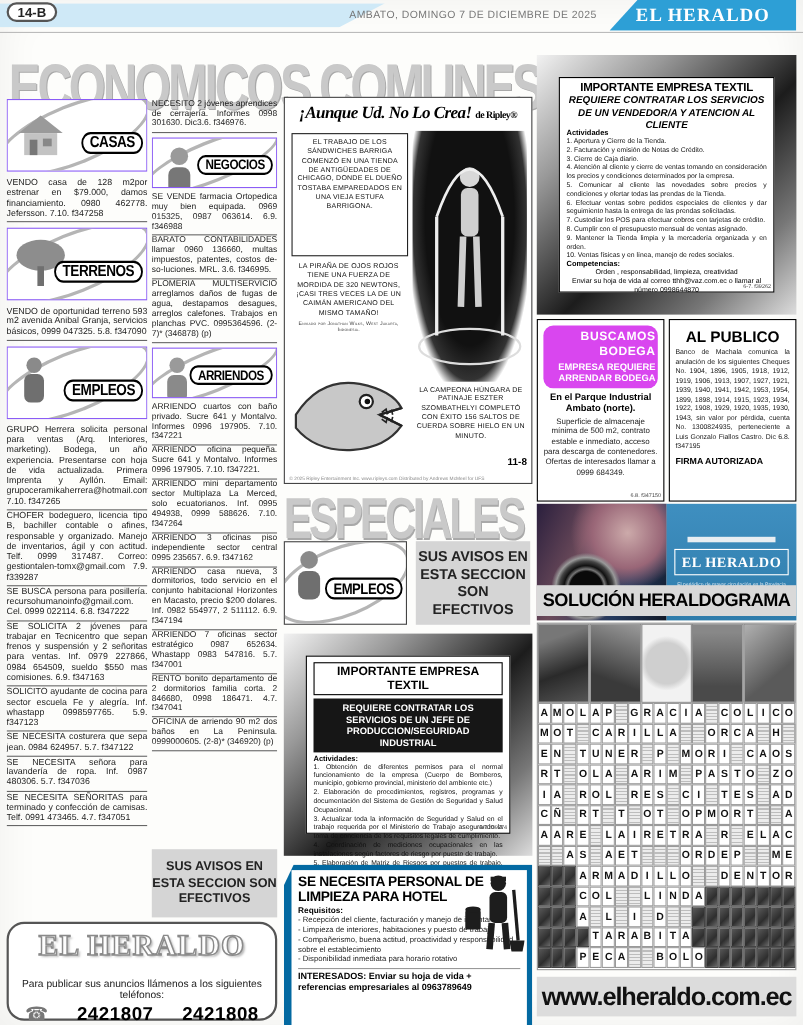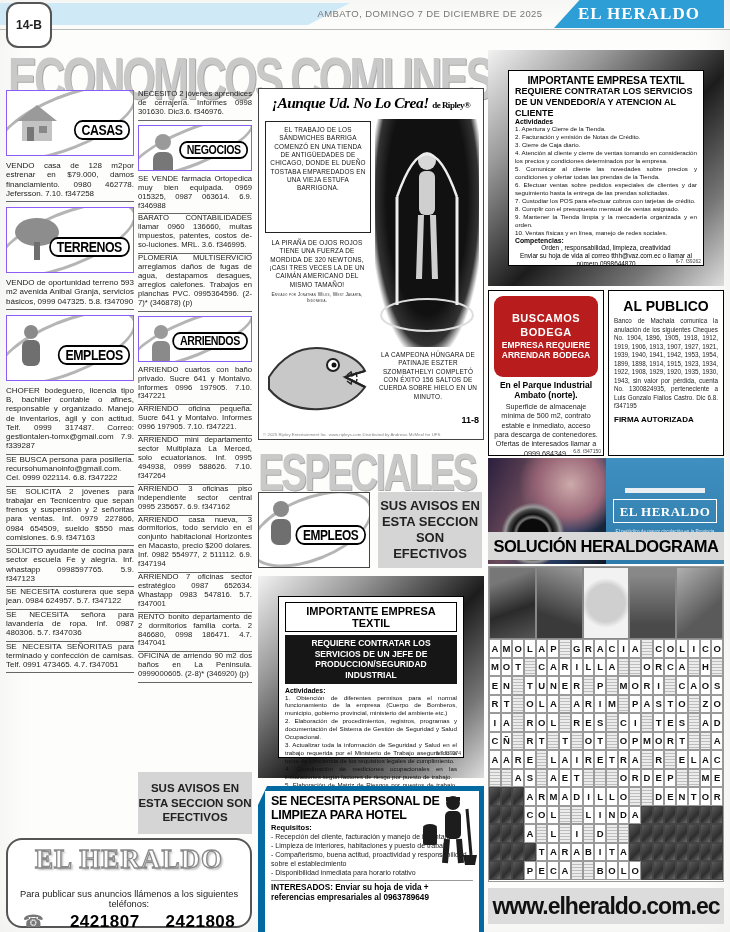--- a/index.html
+++ b/index.html
@@ -5,21 +5,21 @@
   * { margin:0; padding:0; box-sizing:border-box; }
   body { background:#e8e8e6; font-family:"Liberation Sans", sans-serif; }
   .page { position:relative; width:730px; height:932px; background:#fdfdfb; overflow:hidden;
           box-shadow:inset 0 0 40px rgba(0,0,0,.06); }
 
   
   .hdr { position:absolute; left:0; top:0; width:730px; height:30px; border-bottom:1px solid #bbb; }
   .hdr-strip { position:absolute; left:0; top:3px; width:350px; height:22px; background:#cfe9f7;
                clip-path:polygon(0 0, 100% 0, 88% 100%, 0 100%); }
   .hdr-badge { position:absolute; left:6px; top:2px; background:#fff; border:2px solid #555;
-               border-radius:12px; padding:14px 8px; font-weight:bold; font-size:12px; color:#222; }
+               border-radius:12px; padding:0 8px; font-weight:bold; font-size:12px; color:#222; }
   .hdr-date { position:absolute; left:280px; top:8px; width:300px; text-align:center;
               font-size:9.5px; color:#777; letter-spacing:.4px; }
   .hdr-mast { position:absolute; right:6px; top:0; width:170px; height:28px; background:#2d9fd6;
               clip-path:polygon(15% 0,100% 0,100% 100%,0 100%);
               display:flex; align-items:center; justify-content:center; }
   .hdr-mast span { color:#fff; font-family:"Liberation Serif", serif; font-weight:bold;
                    font-size:17px; letter-spacing:1px; }
 
   
   .big-title { position:absolute; font-weight:bold; color:#c9c9c9; letter-spacing:-3px;
@@ -74,35 +74,35 @@
                  border:1px solid #444; background:#fff; overflow:hidden;}
   .logobox-mid .logo-pill { font-size:14px; bottom:30%; }
 
   
   .metal { position:absolute; z-index:1; padding:20px;
            background:linear-gradient(135deg,#f2f2f2 0%,#999 25%,#1c1c1c 55%,#777 80%,#ddd 100%); }
   .metal-inner { width:100%; height:100%; background:#fff; border:1px solid #000; position:relative; padding:3px 6px; }
   #ad-vendedor { left:488px; top:50px; width:236px; height:236px; }
   #ad-jefe     { left:258px; top:576px; width:226px; height:202px; }
   .txt-title { text-align:center; font-weight:bold; font-size:10.5px; letter-spacing:-.2px; }
-  .txt-sub   { font-weight:bold; font-size:9px; line-height:1.2; }
+  .txt-sub   { text-align:center; font-weight:bold; font-size:9px; line-height:1.2;font-style:italic; }
   .txt-sub-dark { background:#161616; color:#fff; font-weight:bold; font-size:8.5px;
                   text-align:center; padding:3px 4px; margin:3px 0; line-height:1.25; }
   .txt-title-box { border:1px solid #000; font-weight:bold; font-size:11px; text-align:center;
                    padding:2px; margin:2px 0 0; }
   .tiny-list div { font-size:6.2px; line-height:1.28; text-align:justify; color:#111; }
   .bold-label { font-weight:bold; font-size:6.8px; }
   .center-sm { text-align:center; font-size:6.4px; line-height:1.3; }
   .ad-code { position:absolute; right:2px; bottom:1px; font-size:5px; color:#444; }
 
   
   .whitebox { position:absolute; border:1px solid #000; background:#fff; z-index:1; }
   #ad-bodega { left:488px; top:290px; width:116px; height:166px; padding:5px; text-align:center; }
-  .bodega-dark { background:#b91c1c; color:#fff; border-radius:9px; padding:16px 2px;
-                 font-weight:bold; font-size:8.5px; line-height:1.25; }
+  .bodega-dark { background:#d946ef; color:#fff; border-radius:9px; padding:4px 2px;
+                 font-weight:bold; font-size:8.5px; line-height:1.25;text-align:right; }
   .bodega-dark .b1 { font-size:11px; letter-spacing:.5px; }
   .bodega-sub { font-weight:bold; font-size:8.5px; margin:3px 0 1px; line-height:1.25; }
   .bodega-body { font-size:7.2px; line-height:1.3; color:#222; }
   #ad-publico { left:608px; top:290px; width:116px; height:166px; padding:5px; }
   .pub-title { text-align:center; font-weight:bold; font-size:14px; margin:2px 0 3px; }
   .pub-body { font-size:6.3px; line-height:1.35; text-align:justify; color:#222; }
   .pub-sign { font-weight:bold; font-size:8px; margin-top:4px; }
 
   
   #collage { position:absolute; left:488px; top:458px; width:118px; height:106px; z-index:1;
@@ -205,20 +205,21 @@
     <div class="logobox">
       <div class="swoosh"></div>
       <svg class="logo-art" viewBox="0 0 52 56">
         <circle cx="20" cy="12" r="7" fill="#8a8a8a"></circle>
           <rect x="11" y="20" width="18" height="26" rx="6" fill="#6f6f6f"></rect>
       </svg>
       <div class="logo-pill">EMPLEOS</div>
     </div>
     <div class="adlist">
 
+    <div class="ad"><span>GRUPO Herrera solicita personal para ventas (Arq. Interiores, marketing). Bodega, un año experiencia. Presentarse con hoja de vida actualizada. Primera Imprenta y Ayllón. Email: grupoceramikaherrera@hotmail.com 7.10. f347265</span></div>
         <div class="ad"><span>CHOFER bodeguero, licencia tipo B, bachiller contable o afines, responsable y organizado. Manejo de inventarios, ágil y con actitud. Telf. 0999 317487. Correo: gestiontalen-tomx@gmail.com 7.9. f339287</span></div>
         <div class="ad"><span>SE BUSCA persona para posillería. recursohumanoinfo@gmail.com. Cel. 0999 022114. 6.8. f347222</span></div>
         <div class="ad"><span>SE SOLICITA 2 jóvenes para trabajar en Tecnicentro que sepan frenos y suspensión y 2 señoritas para ventas. Inf. 0979 227866, 0984 654509, sueldo $550 mas comisiones. 6.9. f347163</span></div>
         <div class="ad"><span>SOLICITO ayudante de cocina para sector escuela Fe y alegría. Inf. whastapp 0998597765. 5.9. f347123</span></div>
         <div class="ad"><span>SE NECESITA costurera que sepa jean. 0984 624957. 5.7. f347122</span></div>
         <div class="ad"><span>SE NECESITA señora para lavandería de ropa. Inf. 0987 480306. 5.7. f347036</span></div>
         <div class="ad"><span>SE NECESITA SEÑORITAS para terminado y confección de camisas. Telf. 0991 473465. 4.7. f347051</span></div>
       </div>
   </div>
 

